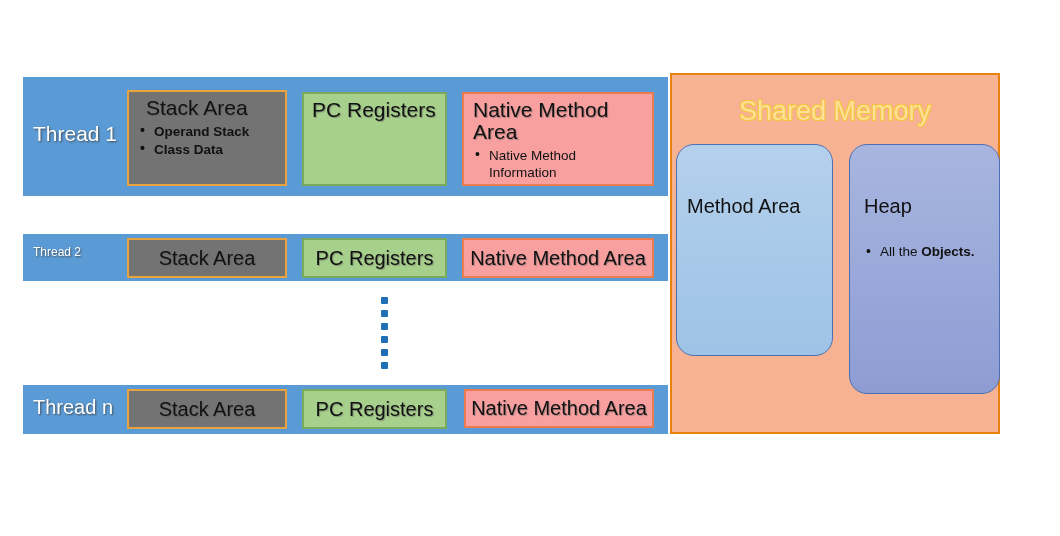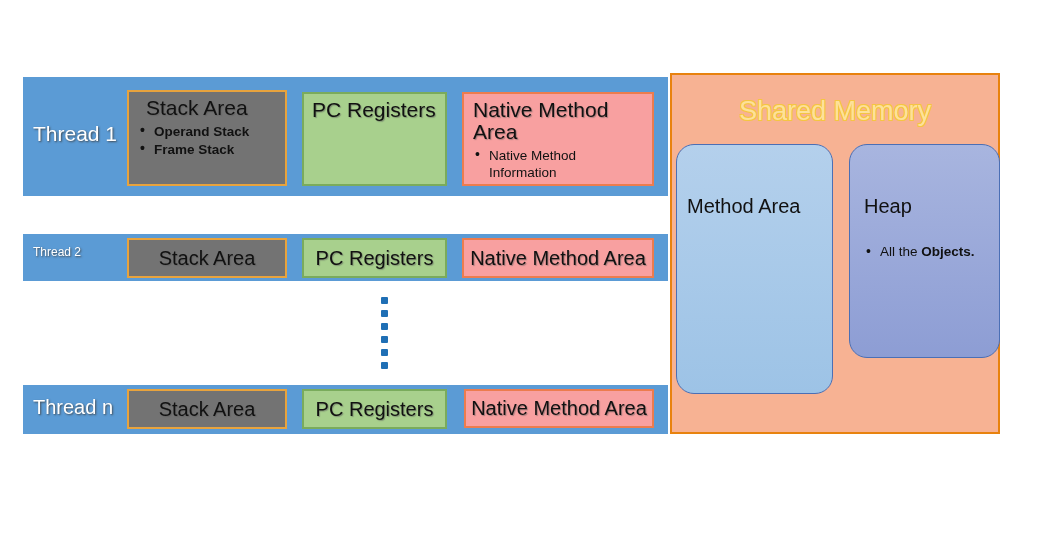--- a/index.html
+++ b/index.html
@@ -159,25 +159,25 @@
     font-weight: 400;
   }
 
   .mem-box {
     position: absolute;
     box-sizing: border-box;
     border-radius: 18px;
     border: 1.5px solid #4b6fb5;
   }
   #method-area-box {
-    left: 676px; top: 144px; width: 157px; height: 250px;
+    left: 676px; top: 144px; width: 157px; height: 212px;
     background: linear-gradient(180deg, #b4d0ec 0%, #9dc3e6 100%);
   }
   #heap-box {
-    left: 849px; top: 144px; width: 151px; height: 214px;
+    left: 849px; top: 144px; width: 151px; height: 250px;
     background: linear-gradient(180deg, #a8b5df 0%, #8d9dd4 100%);
   }
   .mem-title {
     position: absolute;
     font-size: 20px;
     color: #111111;
     font-weight: 400;
   }
   #method-area-title { left: 10px; top: 50px; }
   #heap-title        { left: 14px; top: 50px; }
@@ -211,21 +211,21 @@
 
 <div class="canvas">
 
   <div class="thread-bar" id="thread-bar-1"></div>
   <div class="thread-label" id="thread-label-1">Thread 1</div>
 
   <div class="inner-box box-stack" id="t1-stack">
     <span class="box-title">Stack Area</span>
     <ul class="bullets">
       <li>Operand Stack</li>
-      <li>Frame Stack</li>
+      <li>Class Data</li>
     </ul>
   </div>
 
   <div class="inner-box box-pc" id="t1-pc">
     <span class="box-title">PC Registers</span>
   </div>
 
   <div class="inner-box box-native" id="t1-native">
     <span class="box-title">Native Method Area</span>
     <ul class="bullets normal">

